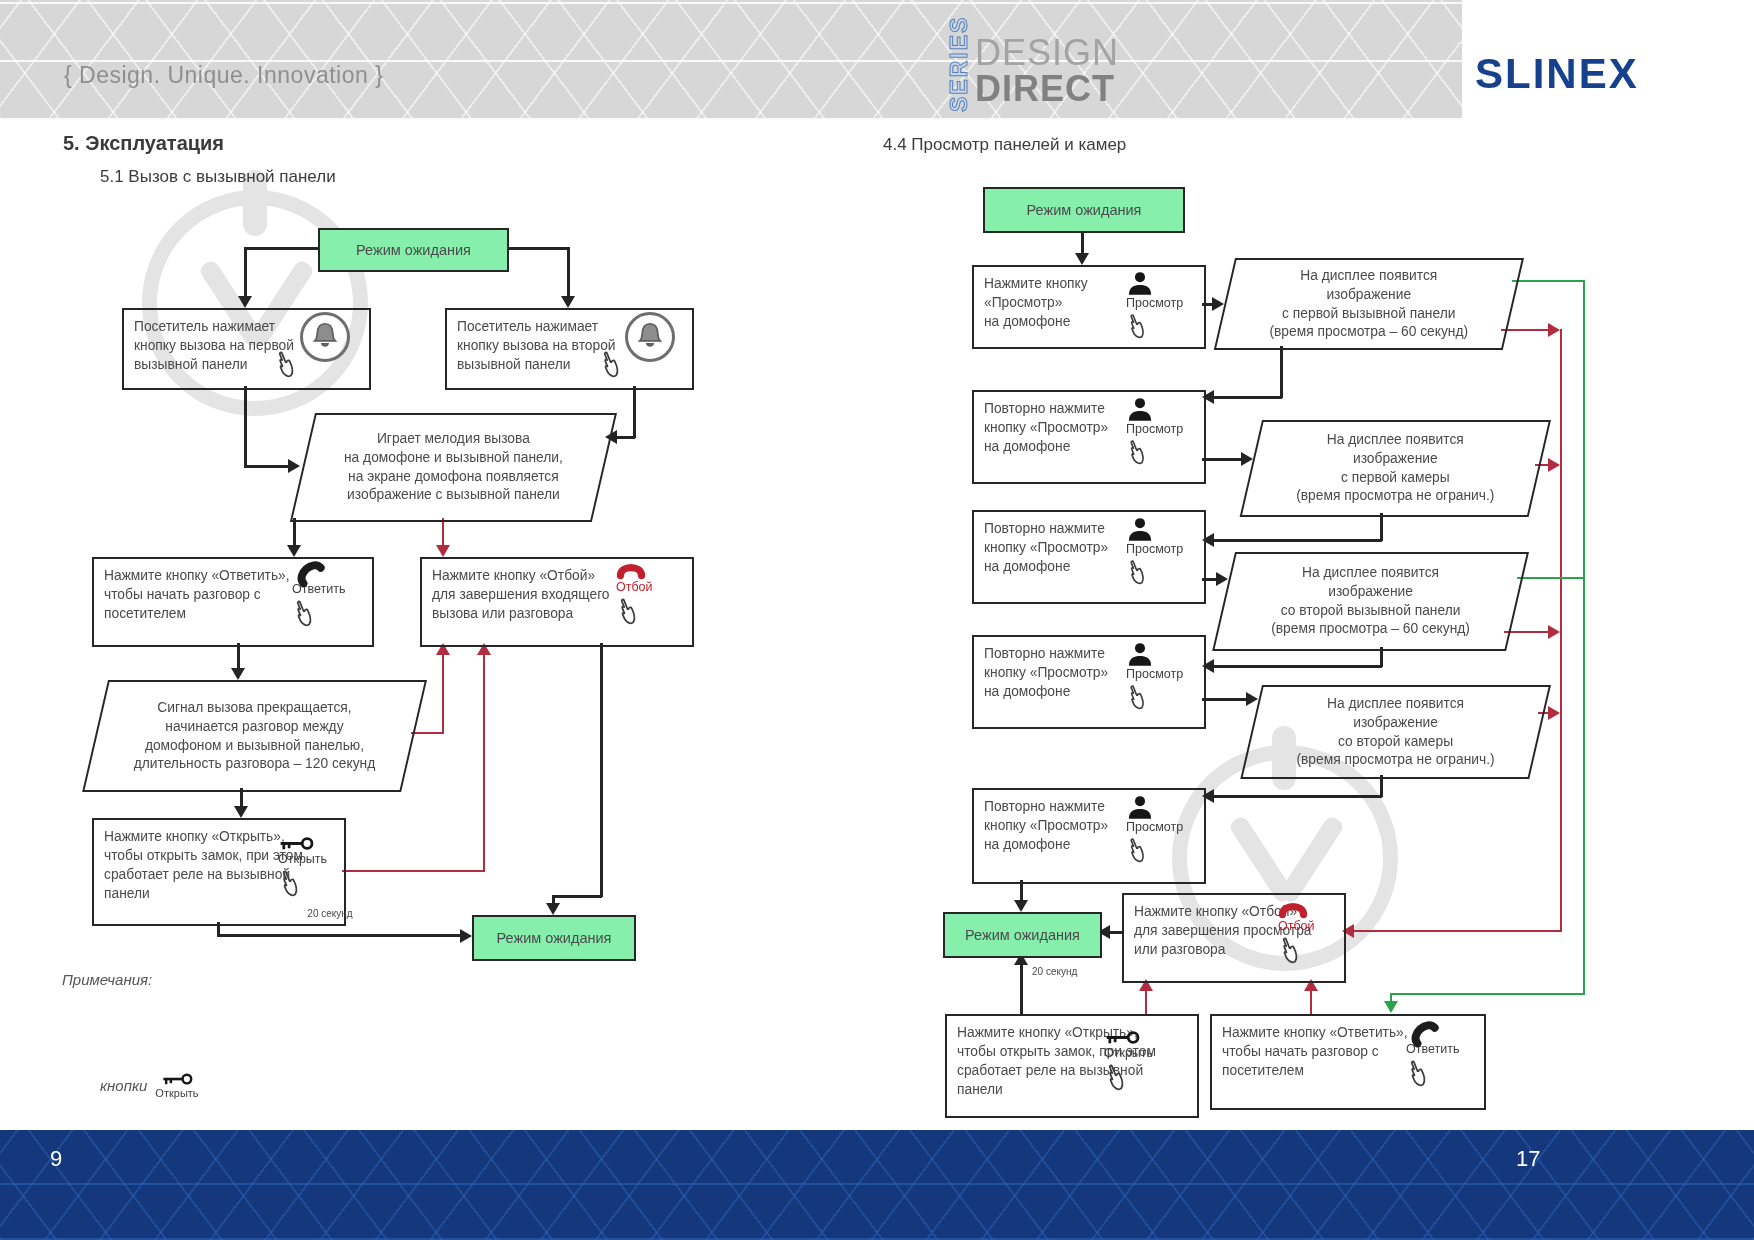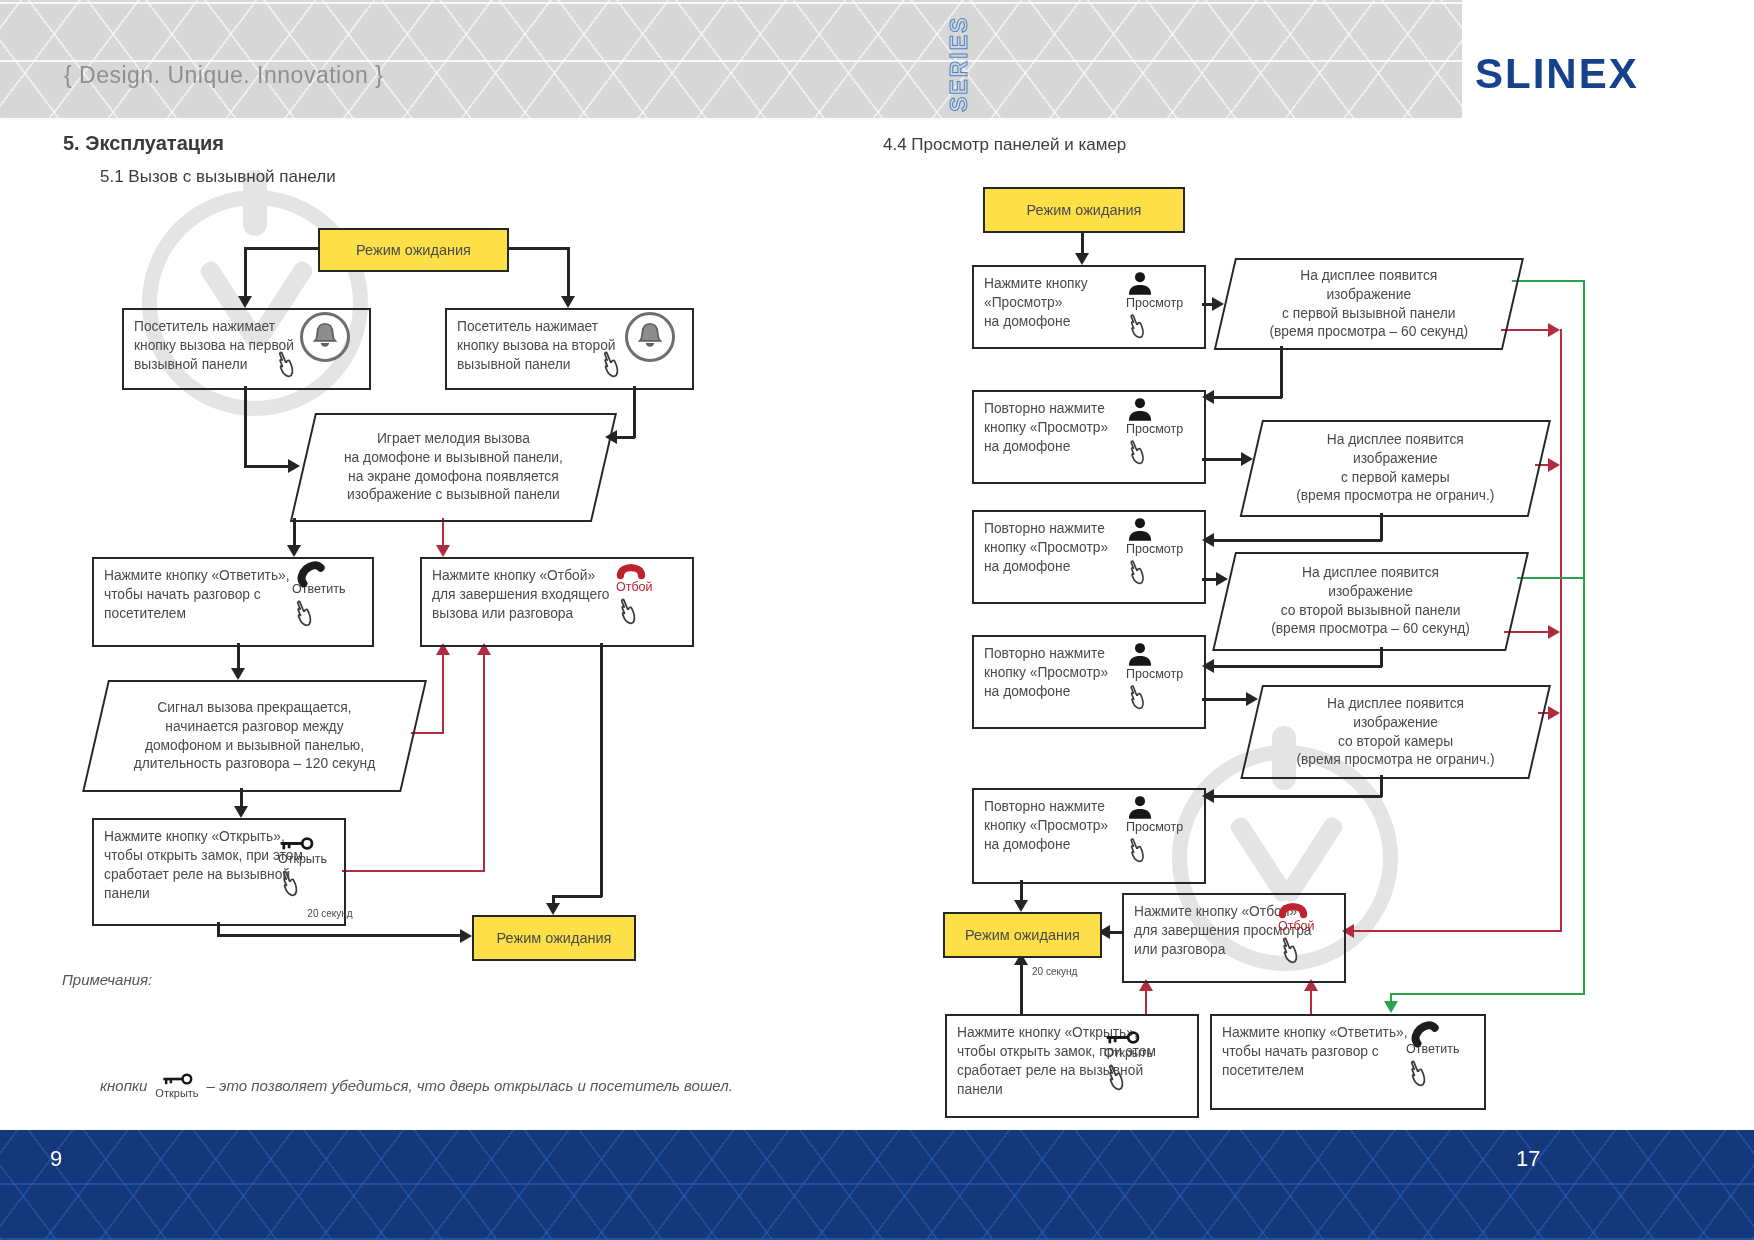--- a/index.html
+++ b/index.html
@@ -35,21 +35,21 @@
   .wm-bar{background:#e4e4e4;border-radius:8px;}
 
   
   .h1{position:absolute;font-size:20px;font-weight:700;color:#3a3a3a;z-index:3;}
   .h2{position:absolute;font-size:17px;color:#3c3c3c;z-index:3;}
 
   
   .bx{position:absolute;border:2.5px solid #262626;z-index:2;background:transparent;}
   .btxt{position:absolute;left:10px;top:7px;right:4px;font-size:13.8px;line-height:1.38;
         color:#4a4a4a;white-space:pre-line;}
-  .gray{background:#fde047;display:flex;align-items:center;justify-content:center;}
+  .gray{background:#86efac;display:flex;align-items:center;justify-content:center;}
   .gtxt{font-size:14.5px;color:#4a4a4a;}
 
   
   .para{position:absolute;border:2.5px solid #262626;transform:skewX(-13deg);transform-origin:0 0;
         z-index:2;display:flex;align-items:center;justify-content:center;background:transparent;}
   .ptxt{transform:skewX(13deg);text-align:center;font-size:13.8px;line-height:1.36;color:#4a4a4a;
         white-space:pre-line;width:100%;}
 
   
   .ln{position:absolute;background:#242424;z-index:1;}
@@ -108,20 +108,24 @@
     </g>
   </defs>
 </svg>
 
 <div class="page">
 
   <div class="hdr">
     <div class="tagline">{ Design. Unique. Innovation }</div>
     <div class="ddwrap">
       <div class="series">SERIES</div>
+      <div>
+        <div class="dd1">DESIGN</div>
+        <div class="dd2">DIRECT</div>
+      </div>
     </div>
     <div class="brand">SLINEX</div>
   </div>
 
   <div class="wm wm-ring" style="left:142px;top:190px;width:196px;height:196px"></div>
   <div class="wm wm-stem" style="left:243px;top:170px;width:24px;height:66px"></div>
   <div class="wm wm-bar" style="left:222px;top:256px;width:19px;height:95px;transform:rotate(-33deg)"></div>
   <div class="wm wm-bar" style="left:272px;top:256px;width:19px;height:95px;transform:rotate(33deg)"></div>
   <div class="wm wm-ring" style="left:1172px;top:745px;width:196px;height:196px"></div>
   <div class="wm wm-stem" style="left:1272px;top:726px;width:24px;height:64px"></div>
@@ -261,21 +265,20 @@
 
   <div class="note" style="left:62px;top:966px">Примечания:</div>
   <div class="noterow" style="left:100px;top:1072px">
     <span>кнопки</span>
     <span class="nkey">
       <svg width="32" height="15" viewBox="0 0 34 15" stroke="#161616">
           <use href="#g-key"></use>
         </svg>
       <span class="nkey-lbl">Открыть</span>
     </span>
-    <span>– это позволяет убедиться, что дверь открылась и посетитель вошел.</span>
   </div>
 
   <div class="h2" style="left:883px;top:135px">4.4 Просмотр панелей и камер</div>
 
   <div class="bx gray" style="left:983px;top:187px;width:198px;height:42px">
     <div class="gtxt">Режим ожидания</div>
   </div>
   <div class="bx" style="left:972px;top:265px;width:230px;height:80px">
     <div class="btxt">Нажмите кнопку
 «Просмотр»

